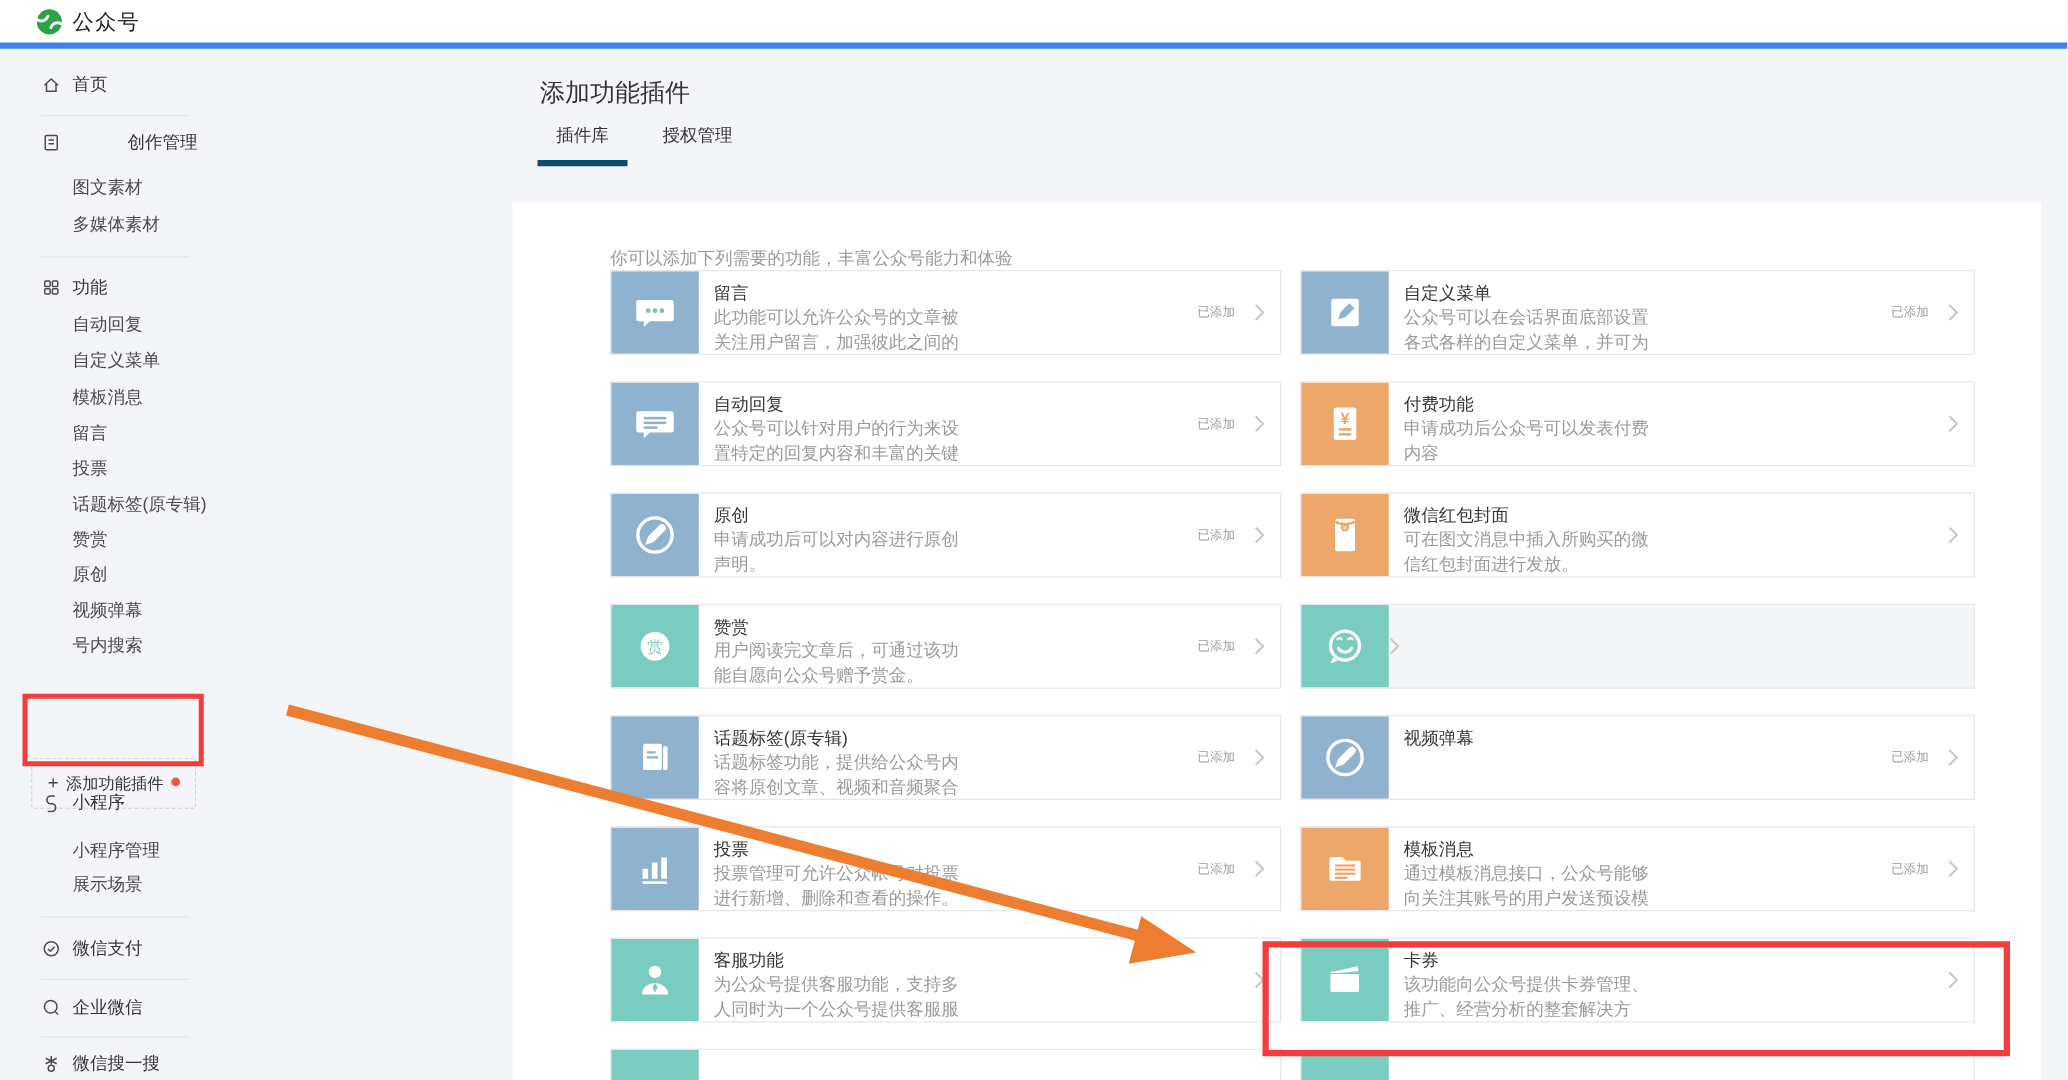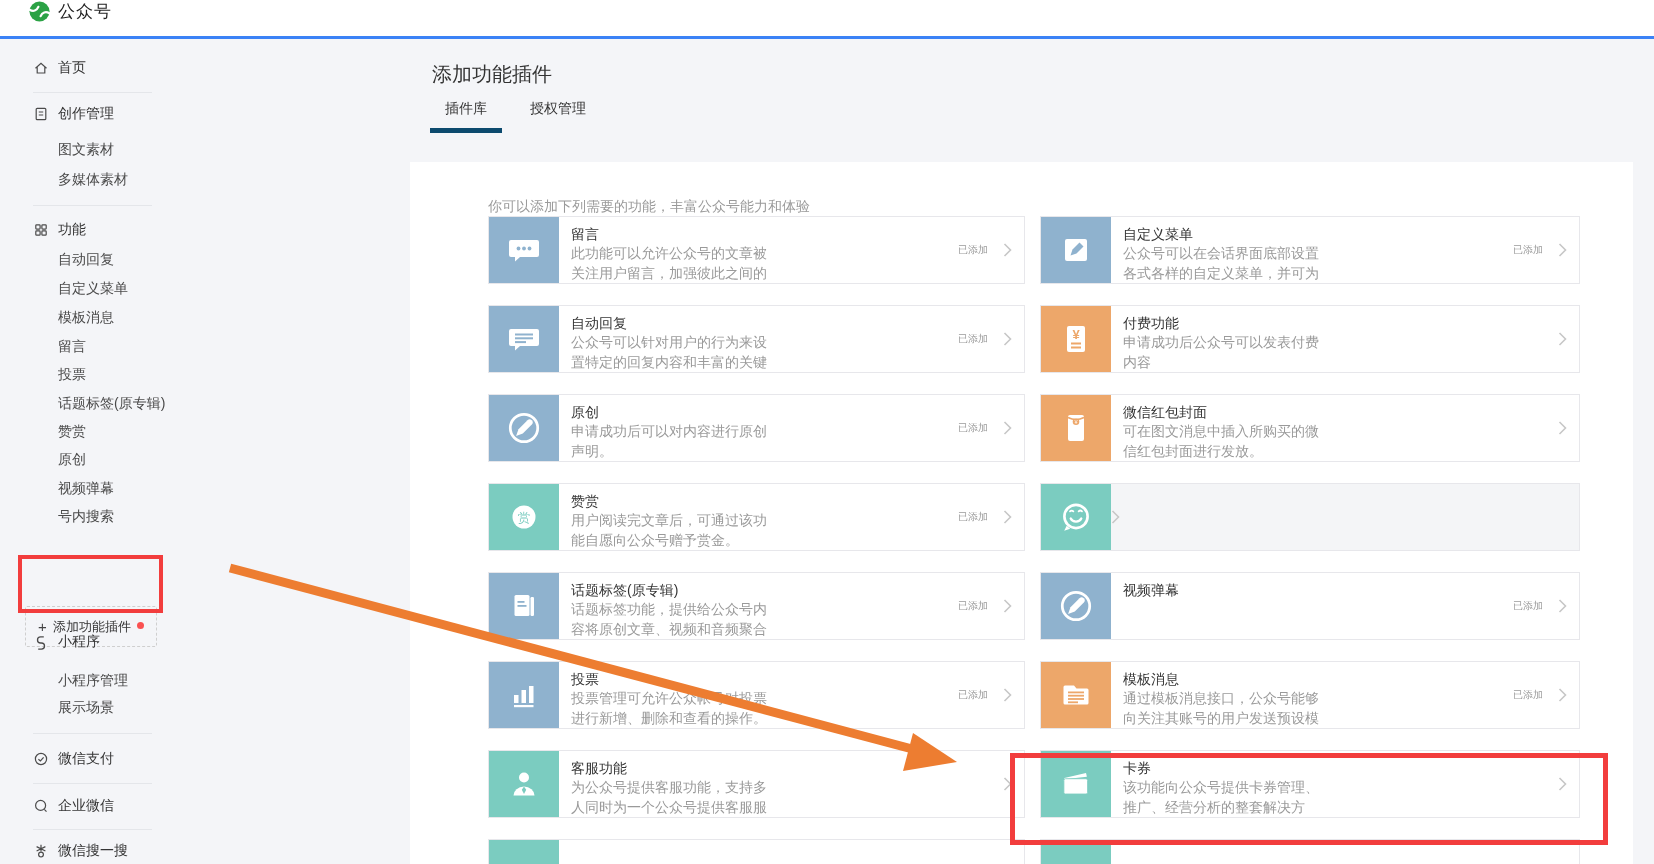--- a/index.html
+++ b/index.html
@@ -1,20 +1,20 @@
 <!DOCTYPE html>
 <html><head>
 <meta charset="utf-8">
 <style>
   * { margin:0; padding:0; box-sizing:border-box; }
   html,body { width:1654px; height:864px; overflow:hidden; }
   body { position:relative; background:#f4f5f8; font-family:"Liberation Sans","DejaVu Sans",sans-serif; color:#353535; }
 
   
-  .topbar { position:absolute; left:0; top:0; width:1654px; height:39px; background:#fff; border-bottom:3px solid #3b82f6; display:flex; z-index:5; }
+  .topbar { position:absolute; left:0; top:0; width:1654px; height:39px; background:#fff; border-bottom:5px solid #3b82f6; display:flex; align-items:center; z-index:5; }
   .topbar .logo { margin-left:28px; width:23px; height:23px; display:flex; }
   .topbar .brand { margin-left:7px; font-size:17px; color:#222; letter-spacing:1px; }
 
   
   .sidebar { position:absolute; left:0; top:39px; width:210px; bottom:0; }
   .sb-item, .sb-sub { position:absolute; left:33px; height:20px; display:flex; align-items:center; cursor:pointer; white-space:nowrap; }
   .sb-item .sb-ico { width:16px; height:16px; margin-right:9px; display:flex; }
   .sb-item span.lb { font-size:14px; color:#353535; }
   .sb-sub { left:58px; }
   .sb-sub span.lb { font-size:14px; color:#4a4a4a; }
@@ -68,21 +68,21 @@
 <nav class="sidebar" id="sidebar">
     <div class="sb-item" style="top: 19px;">
       <span class="sb-ico">
         <svg viewBox="0 0 16 16" width="16" height="16" fill="none" stroke="#4b4b4b" stroke-width="1.2">
           <path d="M2.5 8.2 L8 3.2 L13.5 8.2 M4.2 7.2 V13 h7.6 V7.2"></path>
         </svg>
       </span>
       <span class="lb">首页</span>
     </div>
     <div class="sb-divider" style="top: 53px;"></div>
-    <div class="sb-item" style="top: 65px;">
+    <div class="sb-item" style="top: 65px; gap: 44px;">
       <span class="sb-ico">
         <svg viewBox="0 0 16 16" width="16" height="16" fill="none" stroke="#4b4b4b" stroke-width="1.2">
           <rect x="3.2" y="2.3" width="9.6" height="11.4" rx="1"></rect>
           <path d="M5.8 6 h4.4 M5.8 9 h4.4"></path>
         </svg>
       </span>
       <span class="lb">创作管理</span>
     </div>
     <div class="sb-sub" style="top: 101px;">
       <span class="lb">图文素材</span>

